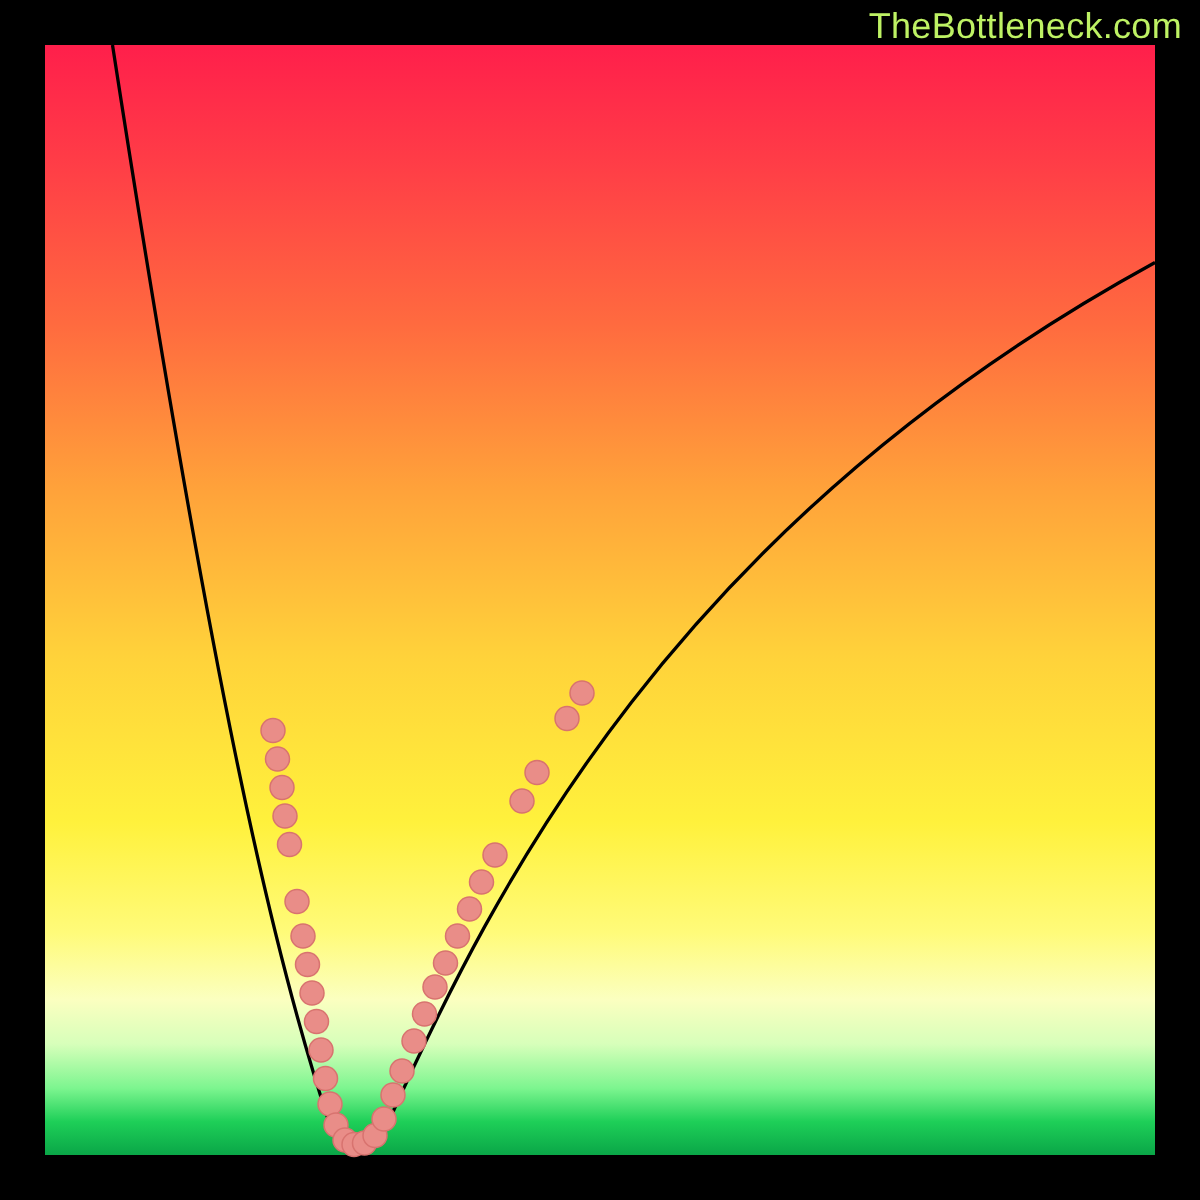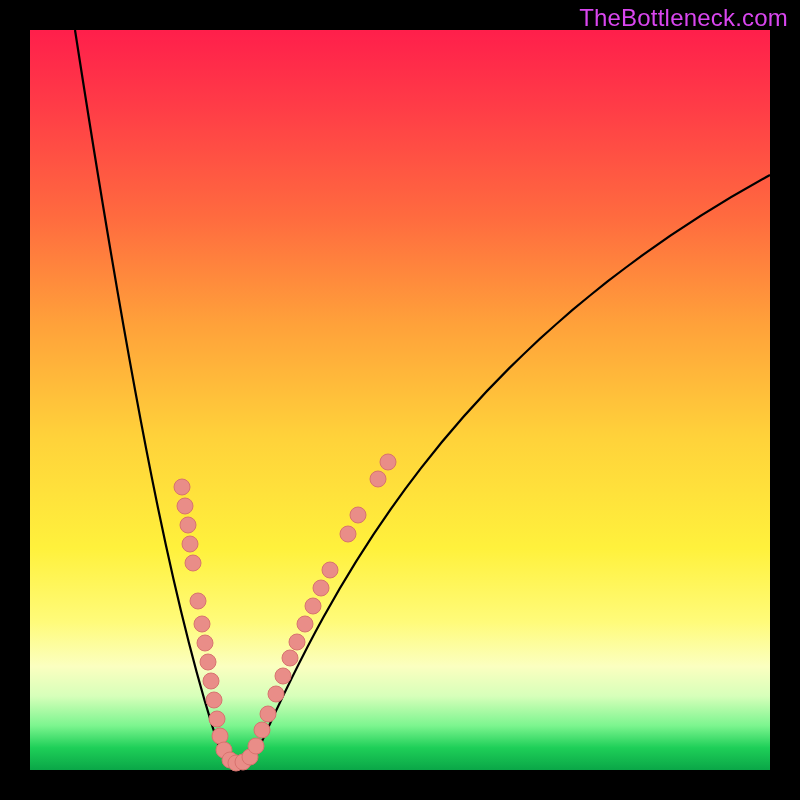--- a/index.html
+++ b/index.html
@@ -35,21 +35,21 @@
       #d7ffba 90%,
       #7cf58f 94%,
       #1ecf58 97%,
       #0aa647 100%
     );
   }
   .watermark {
     position: absolute;
     top: 4px;
     right: 12px;
-    color: #d946ef;
+    color: #bef264;
     font-size: 24px;
     font-weight: 500;
     letter-spacing: 0.2px;
     user-select: none;
   }
   svg.curve {
     position: absolute;
     inset: 0;
     width: 740px;
     height: 740px;

